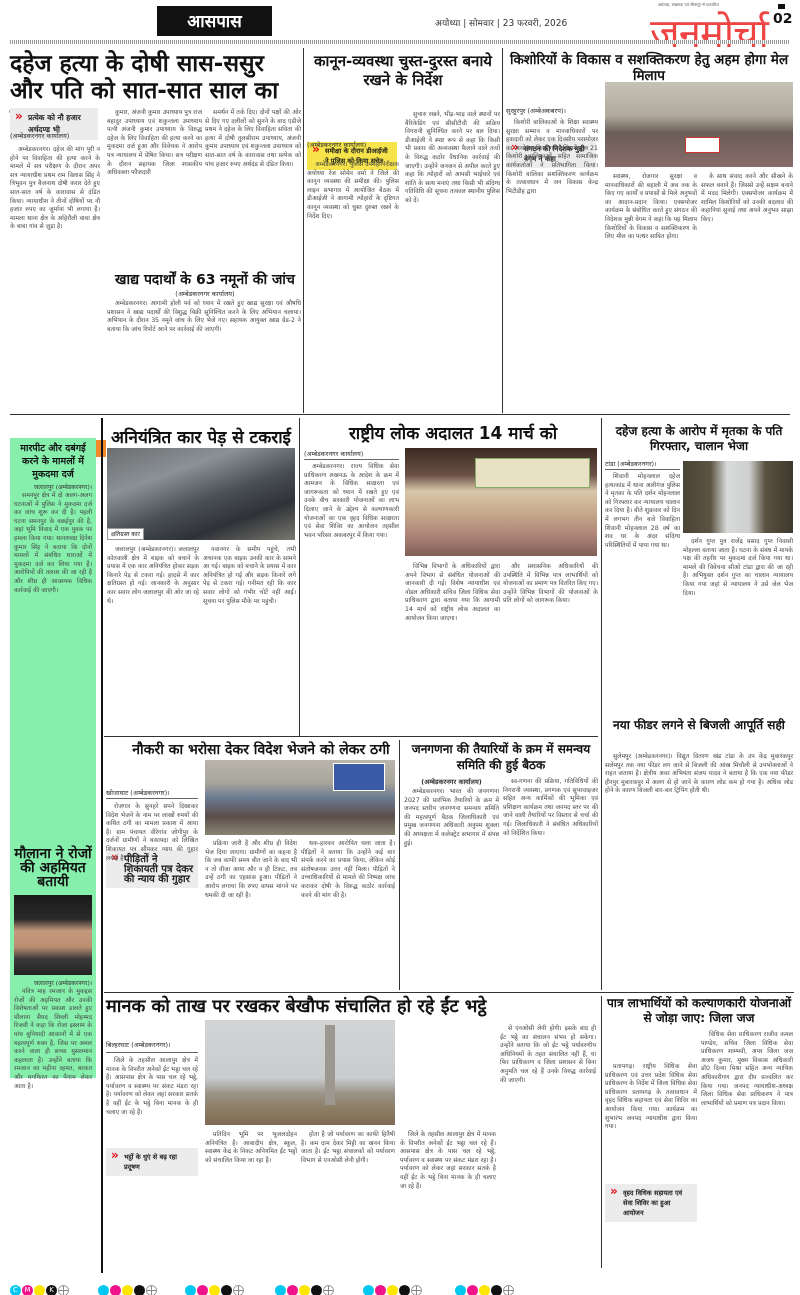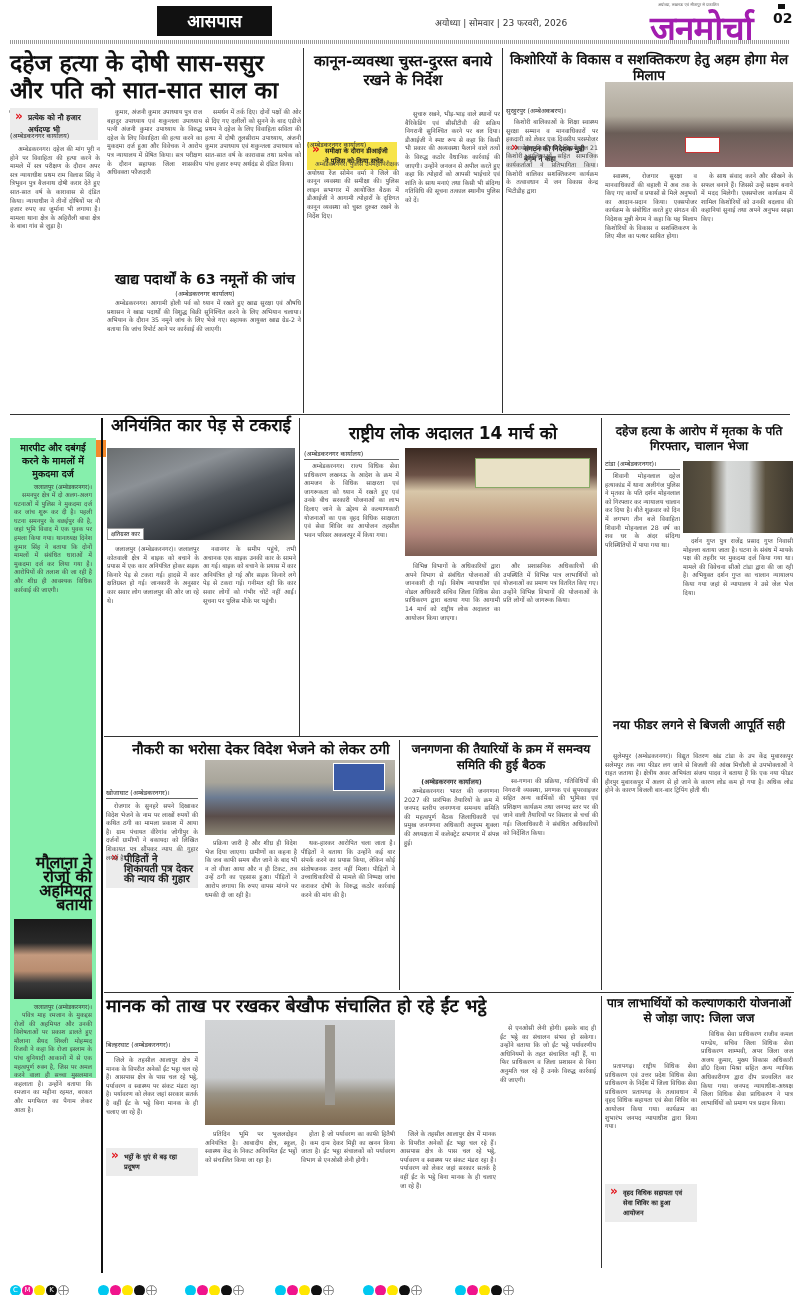--- a/index.html
+++ b/index.html
@@ -2,21 +2,21 @@
 <html><head>
 <meta charset="utf-8">
 <style>
 *{box-sizing:border-box;margin:0;padding:0}
 body{width:800px;height:1295px;background:#fff;font-family:"DejaVu Sans",sans-serif;color:#222;overflow:hidden;position:relative}
 .abs{position:absolute}
 .masthead{top:6px;left:10px;right:10px;height:30px}
 .sec-red{position:absolute;left:4px;top:0;height:30px;width:143px;background:#e3141b;color:#fff;font-weight:bold;font-size:19px;line-height:30px;padding-left:10px;border-left:4px solid #999}
 .sec-black{position:absolute;left:147px;top:0;height:30px;width:115px;background:#111;color:#fff;font-weight:bold;font-size:17px;line-height:30px;text-align:center}
 .dateline{position:absolute;left:425px;top:10px;font-size:9px;color:#333}
-.logo{position:absolute;left:640px;top:-2px;font-size:35px;font-weight:bold;color:#a21caf;letter-spacing:-1px}
+.logo{position:absolute;left:640px;top:-2px;font-size:40px;font-weight:normal;color:#ef4444;letter-spacing:-1px}
 .logo-tag{position:absolute;left:648px;top:-4px;font-size:4px;color:#555}
 .pageno{position:absolute;left:763px;top:4px;font-size:14px;font-weight:bold;color:#111}
 .flag{position:absolute;left:768px;top:-2px;width:7px;height:5px;background:#111}
 .rule{position:absolute;left:10px;right:10px;top:40px;height:4px;background:repeating-linear-gradient(90deg,#999 0 1px,#fff 1px 2px)}
 .hl{font-weight:bold;color:#111;line-height:1.15}
 .txt{font-size:6.2px;line-height:8.6px;color:#444;text-align:justify;overflow:hidden}
 .txt p{text-indent:8px}
 .sub{background:#ececec;font-size:8px;font-weight:bold;color:#222;padding:4px 5px 4px 18px;position:relative;line-height:12px}
 .sub:before{content:"»";position:absolute;left:5px;top:2px;color:#e3141b;font-size:12px;font-weight:bold}
 .sub.yellow{background:#f7e44a}
@@ -103,31 +103,31 @@
 <div class="sar-head">
   <div class="sar-blue">सार</div>
   <div class="sar-orange">संक्षेप</div>
 </div>
 <div class="sar-box">
   <div class="hl" style="padding:3px 4px;font-size:9.5px;line-height:13px;text-align:center">मारपीट और दबंगई करने के मामलों में मुकदमा दर्ज</div>
   <div class="dateline2" style="padding:0 4px;text-align:right;font-size:6px">जलालपुर (अम्बेडकरनगर)।</div>
   <div class="txt" style="padding:0 4px;height:340px">
       <p>समनपुर क्षेत्र में दो अलग-अलग घटनाओं में पुलिस ने मुकदमा दर्ज कर जांच शुरू कर दी है। पहली घटना समनपुर के बछईपुर की है, जहां भूमि विवाद में एक युवक पर हमला किया गया। थानाध्यक्ष दिनेश कुमार सिंह ने बताया कि दोनों मामलों में संबंधित धाराओं में मुकदमा दर्ज कर लिया गया है। आरोपियों की तलाश की जा रही है और शीघ्र ही आवश्यक विधिक कार्रवाई की जाएगी।</p>
     </div>
-  <div class="hl" style="padding:3px 4px;font-size:16px;line-height:14px;text-align:right;margin-top:22px">मौलाना ने रोजों की अहमियत बतायी</div>
+  <div class="hl" style="padding:3px 4px;font-size:14px;line-height:14px;text-align:center;margin-top:12px">मौलाना ने रोजों की अहमियत बतायी</div>
   <div style="margin:4px;height:80px;background:linear-gradient(180deg,#1a1a1a 0%,#2a2a2a 30%,#c49a7e 45%,#b98d70 65%,#3a3a3a 80%,#222 100%)"></div>
   <div class="dateline2" style="padding:0 4px;text-align:right;font-size:6px">जलालपुर (अम्बेडकरनगर)।</div>
   <div class="txt" style="padding:0 4px;height:300px">
       <p>पवित्र माह रमजान के मुकद्दस रोजों की अहमियत और उनकी विशेषताओं पर प्रकाश डालते हुए मौलाना सैयद शिब्ली मोहम्मद रिजवी ने कहा कि रोजा इस्लाम के पांच बुनियादी आकानों में से एक महत्वपूर्ण रुक्न है, जिस पर अमल करने वाला ही सच्चा मुसलमान कहलाता है। उन्होंने बताया कि रमजान का महीना रहमत, बरकत और मगफिरत का पैगाम लेकर आता है।</p>
     </div>
 </div>
 
 <div class="vline" style="left:101px;top:418px;height:855px;background:#111;width:1.5px"></div>
 
-<div class="abs hl" style="left:106px;top:416px;width:190px;font-size:17px;text-align:center">अनियंत्रित कार पेड़ से टकराई</div>
+<div class="abs hl" style="left:106px;top:428px;width:190px;font-size:17px;text-align:center">अनियंत्रित कार पेड़ से टकराई</div>
 <div class="photo" style="left:107px;top:448px;width:188px;height:92px;background:linear-gradient(160deg,#6a6e70 0%,#8c9196 30%,#4a4f55 55%,#2e3237 75%,#7a776f 100%)">
   <div class="caption" style="left:0;bottom:0">क्षतिग्रस्त कार</div>
 </div>
 <div class="abs txt" style="left:107px;top:545px;width:92px;height:185px">
     <p>जलालपुर (अम्बेडकरनगर)। जलालपुर कोतवाली क्षेत्र में बाइक को बचाने के प्रयास में एक कार अनियंत्रित होकर सड़क किनारे पेड़ से टकरा गई। हादसे में कार क्षतिग्रस्त हो गई। जानकारी के अनुसार कार सवार लोग जलालपुर की ओर जा रहे थे।</p>
   </div>
 <div class="abs txt" style="left:203px;top:545px;width:93px;height:185px">
     <p>नवानगर के समीप पहुंचे, तभी अचानक एक बाइक उनकी कार के सामने आ गई। बाइक को बचाने के प्रयास में कार अनियंत्रित हो गई और सड़क किनारे लगे पेड़ से टकरा गई। गनीमत रही कि कार सवार लोगों को गंभीर चोटें नहीं आईं। सूचना पर पुलिस मौके पर पहुंची।</p>
   </div>
 

